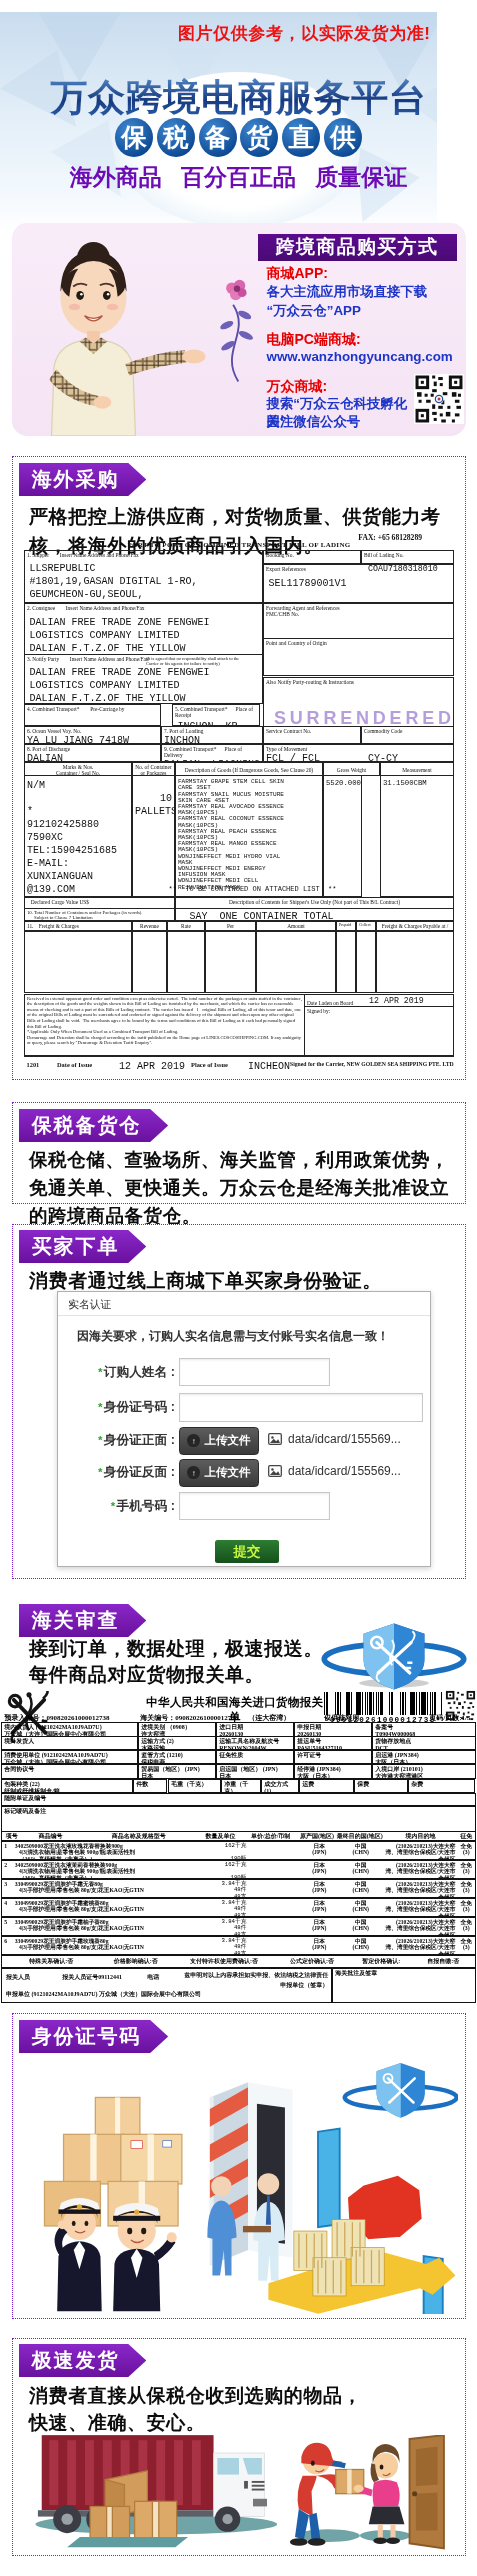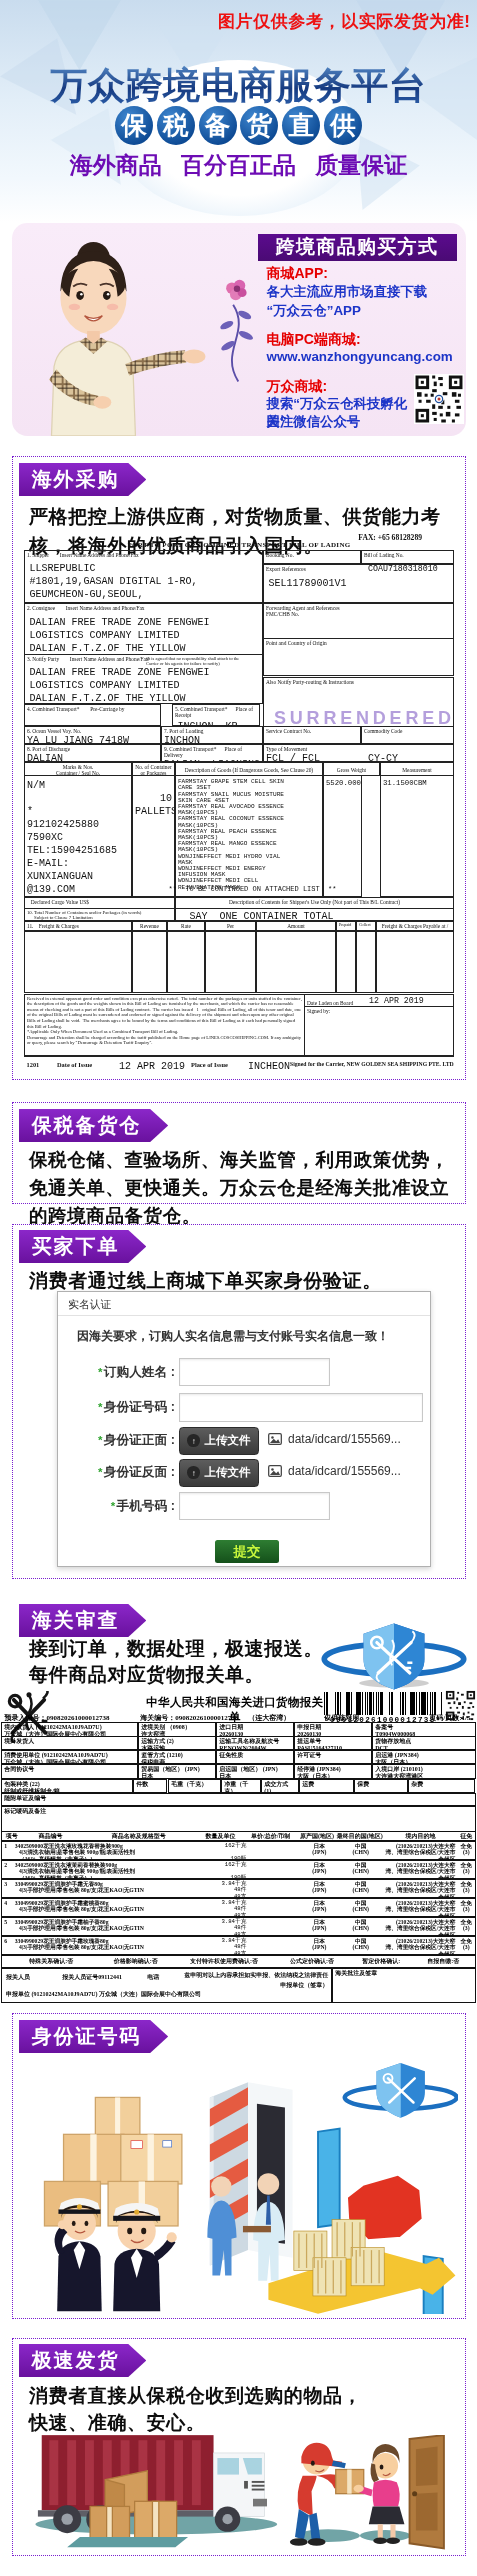--- a/index.html
+++ b/index.html
@@ -1,19 +1,19 @@
 <!DOCTYPE html>
 <html style="font-size:10.2px"><head>
 <meta charset="utf-8">
 <style>
   html,body{margin:0;padding:0;background:#fff}
   .page{position:relative;width:477px;height:2576px;background:#fff;overflow:hidden;font-family:"Liberation Sans",sans-serif}
   .abs{position:absolute}
   
-  .hero{position:absolute;left:0;top:0;width:477px;height:223px;background:linear-gradient(180deg,#c9dcee 0%,#e2eef8 45%,#f2f8fd 80%,#ffffff 100%);overflow:hidden}
+  .hero{position:absolute;left:0;top:12px;width:437px;height:223px;background:linear-gradient(180deg,#c9dcee 0%,#e2eef8 45%,#f2f8fd 80%,#ffffff 100%);overflow:hidden}
   .hero-tris{position:absolute;left:0;top:0}
   .hero-ellipse{position:absolute;left:118px;top:60px;width:242px;height:156px;border-radius:50%;background:radial-gradient(ellipse at 50% 40%,#ffffff 55%,#e8f2fa 78%,rgba(232,242,250,0) 100%)}
   .disclaimer{position:absolute;top:10.2px;right:6.4px;font-size:17px;font-weight:bold;color:#ee1111;letter-spacing:0.6px}
   .hero-title{position:absolute;left:0;top:61px;width:477px;text-align:center;font-size:37px;font-weight:bold;letter-spacing:0.6px;
     background:linear-gradient(180deg,#5d93cf 0%,#163a80 55%,#3268b4 100%);-webkit-background-clip:text;background-clip:text;color:transparent}
   .badges{position:absolute;left:0;top:106px;width:477px;display:flex;justify-content:center;gap:3.8px}
   .badge{width:38px;height:39px;border-radius:50%;background:radial-gradient(circle at 35% 28%,#3e86cf,#0d4a94 75%);color:#fff;font-size:25.5px;font-weight:bold;display:flex;align-items:center;justify-content:center}
   .hero-sub{position:absolute;left:0;top:150px;width:477px;text-align:center;font-size:23px;font-weight:bold;color:#6d0cb4;white-space:pre}
   
   .pcard{position:absolute;left:11.5px;top:223px;width:454px;height:213px;border-radius:15.3px;background:linear-gradient(180deg,#f9ecf9,#f5e4f4);overflow:hidden}

